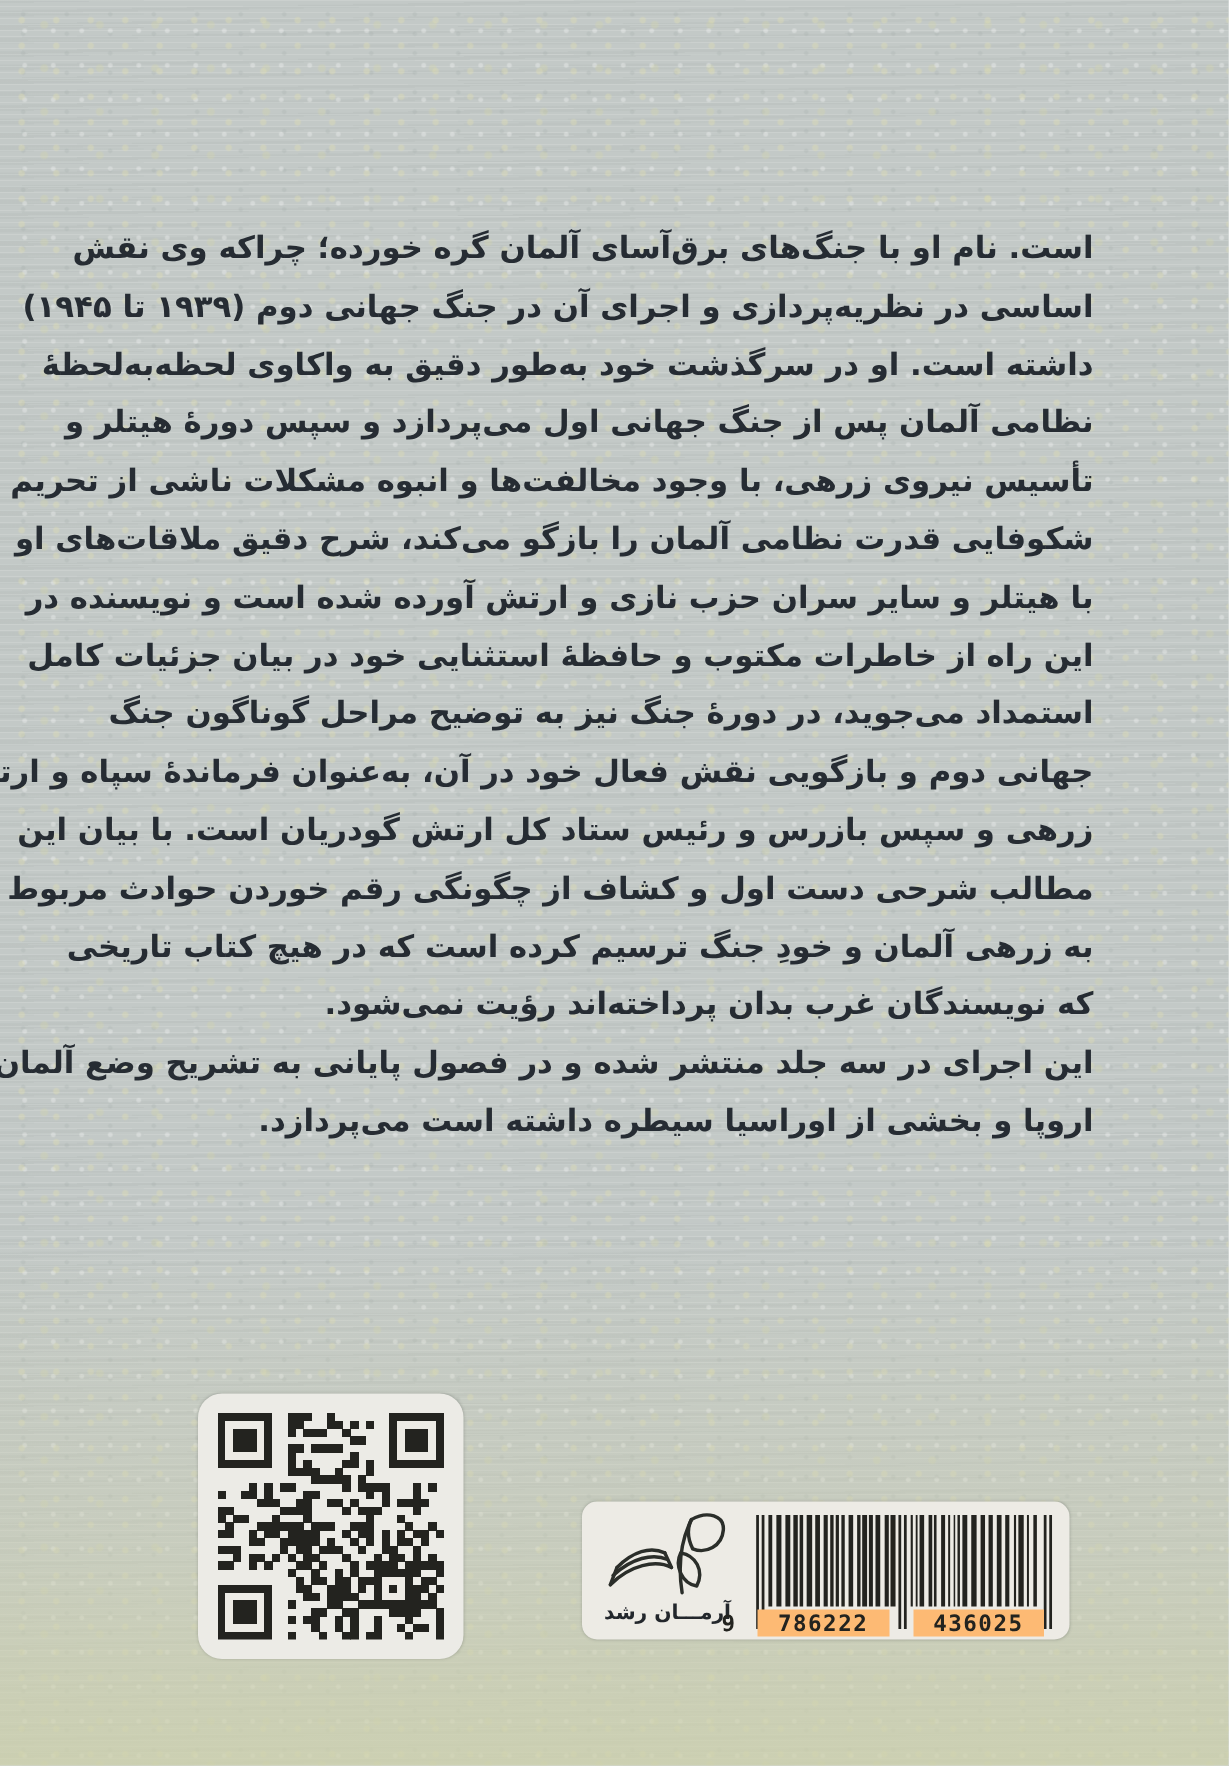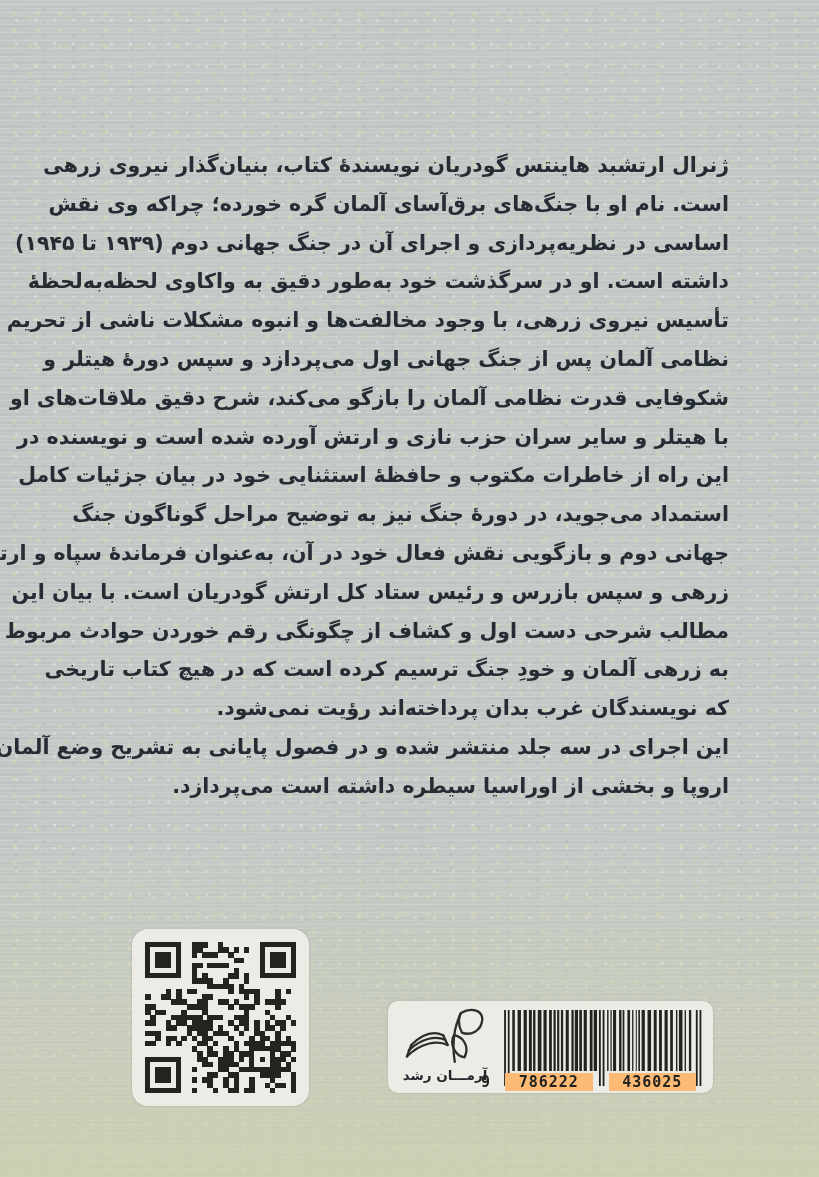--- a/index.html
+++ b/index.html
@@ -82,26 +82,25 @@
   }
   .bc-digits .d-prefix{width:16px;margin-left:-17px;text-align:left;}
   .bc-digits .d-group{flex:1;text-align:center;background:#fdba74;margin:0 8px;}
 </style>
 </head>
 <body>
 
 <div class="page">
 
   <div class="text-block">
-    <div class="t-line">ژنرال ارتشبد هاینتس گودریان نویسندهٔ کتاب، بنیان‌گذار نیروی زرهی</div>
     <div class="t-line">است. نام او با جنگ‌های برق‌آسای آلمان گره خورده؛ چراکه وی نقش</div>
     <div class="t-line">اساسی در نظریه‌پردازی و اجرای آن در جنگ جهانی دوم (۱۹۳۹ تا ۱۹۴۵)</div>
     <div class="t-line">داشته است. او در سرگذشت خود به‌طور دقیق به واکاوی لحظه‌به‌لحظهٔ</div>
+    <div class="t-line">نظامی آلمان پس از جنگ جهانی اول می‌پردازد و سپس دورهٔ هیتلر و</div>
     <div class="t-line">تأسیس نیروی زرهی، با وجود مخالفت‌ها و انبوه مشکلات ناشی از تحریم</div>
-    <div class="t-line">نظامی آلمان پس از جنگ جهانی اول می‌پردازد و سپس دورهٔ هیتلر و</div>
     <div class="t-line">شکوفایی قدرت نظامی آلمان را بازگو می‌کند، شرح دقیق ملاقات‌های او</div>
     <div class="t-line">با هیتلر و سایر سران حزب نازی و ارتش آورده شده است و نویسنده در</div>
     <div class="t-line">این راه از خاطرات مکتوب و حافظهٔ استثنایی خود در بیان جزئیات کامل</div>
     <div class="t-line">استمداد می‌جوید، در دورهٔ جنگ نیز به توضیح مراحل گوناگون جنگ</div>
     <div class="t-line">جهانی دوم و بازگویی نقش فعال خود در آن، به‌عنوان فرماندهٔ سپاه و ارتش</div>
     <div class="t-line">زرهی و سپس بازرس و رئیس ستاد کل ارتش گودریان است. با بیان این</div>
     <div class="t-line">مطالب شرحی دست اول و کشاف از چگونگی رقم خوردن حوادث مربوط</div>
     <div class="t-line">به زرهی آلمان و خودِ جنگ ترسیم کرده است که در هیچ کتاب تاریخی</div>
     <div class="t-line p-last">که نویسندگان غرب بدان پرداخته‌اند رؤیت نمی‌شود.</div>
     <div class="t-line">این اجرای در سه جلد منتشر شده و در فصول پایانی به تشریح وضع آلمان</div>

